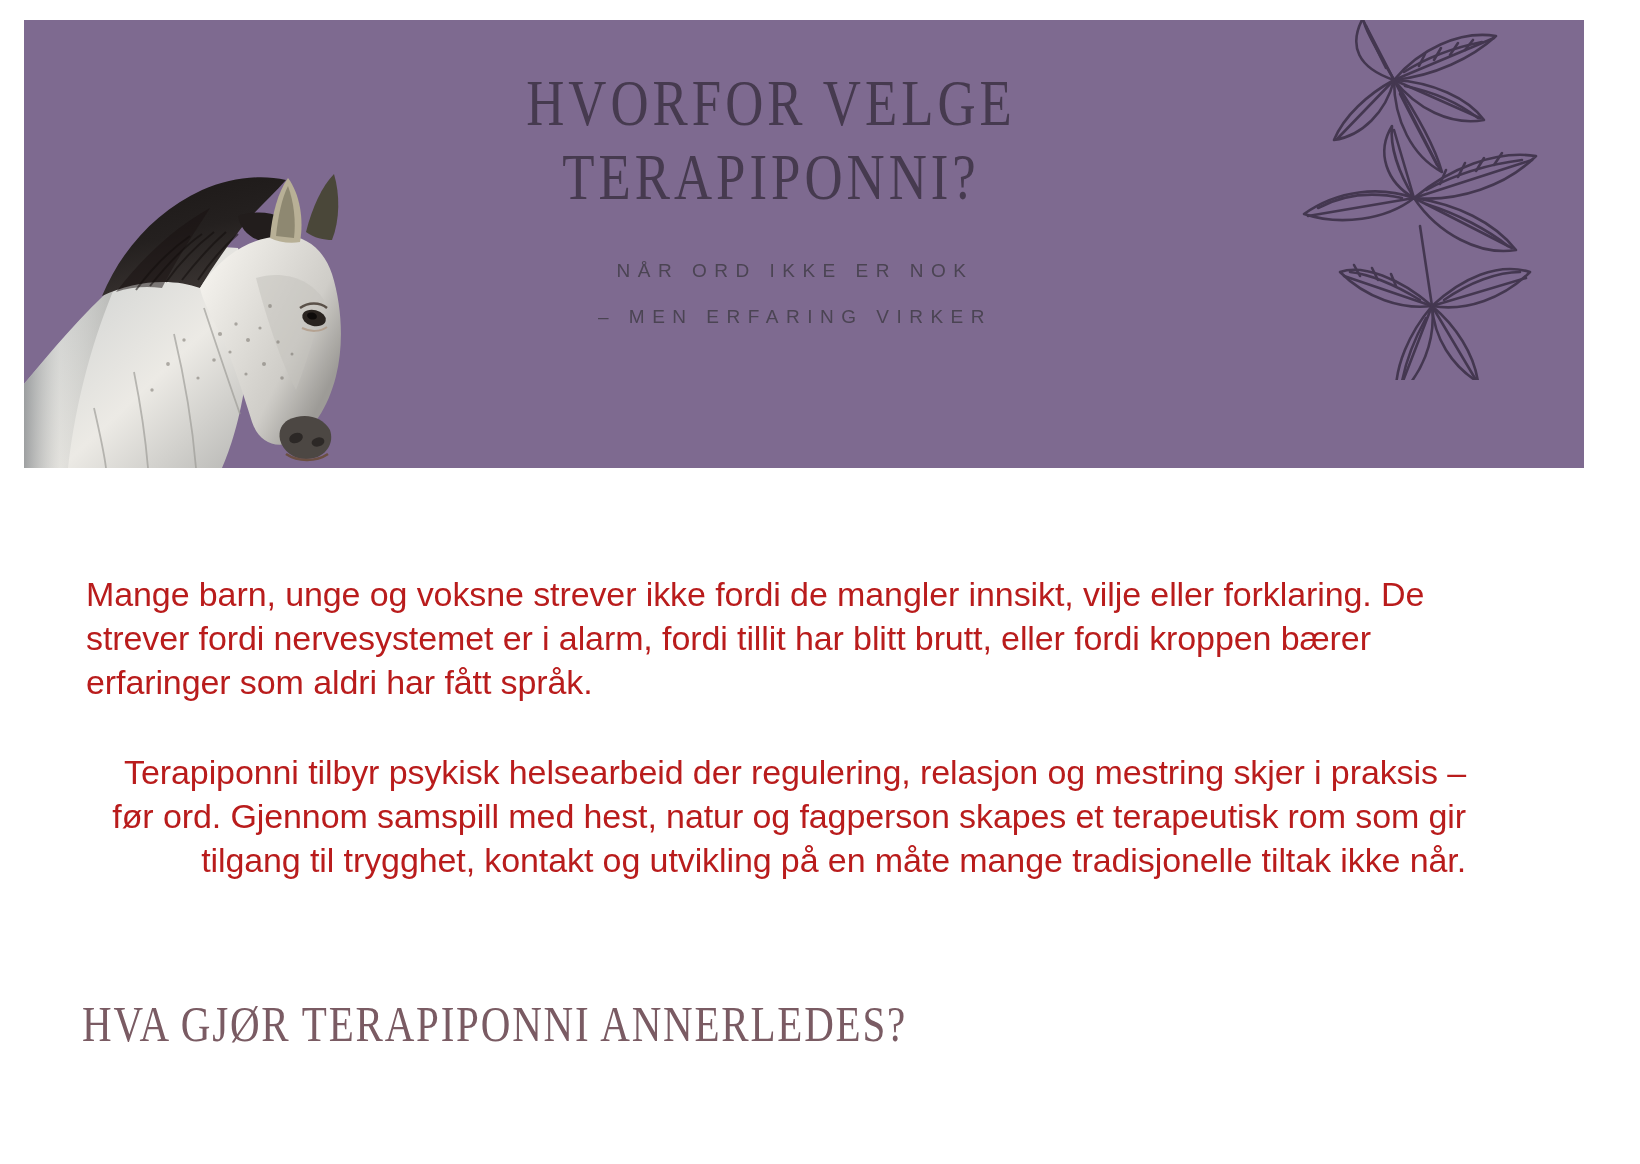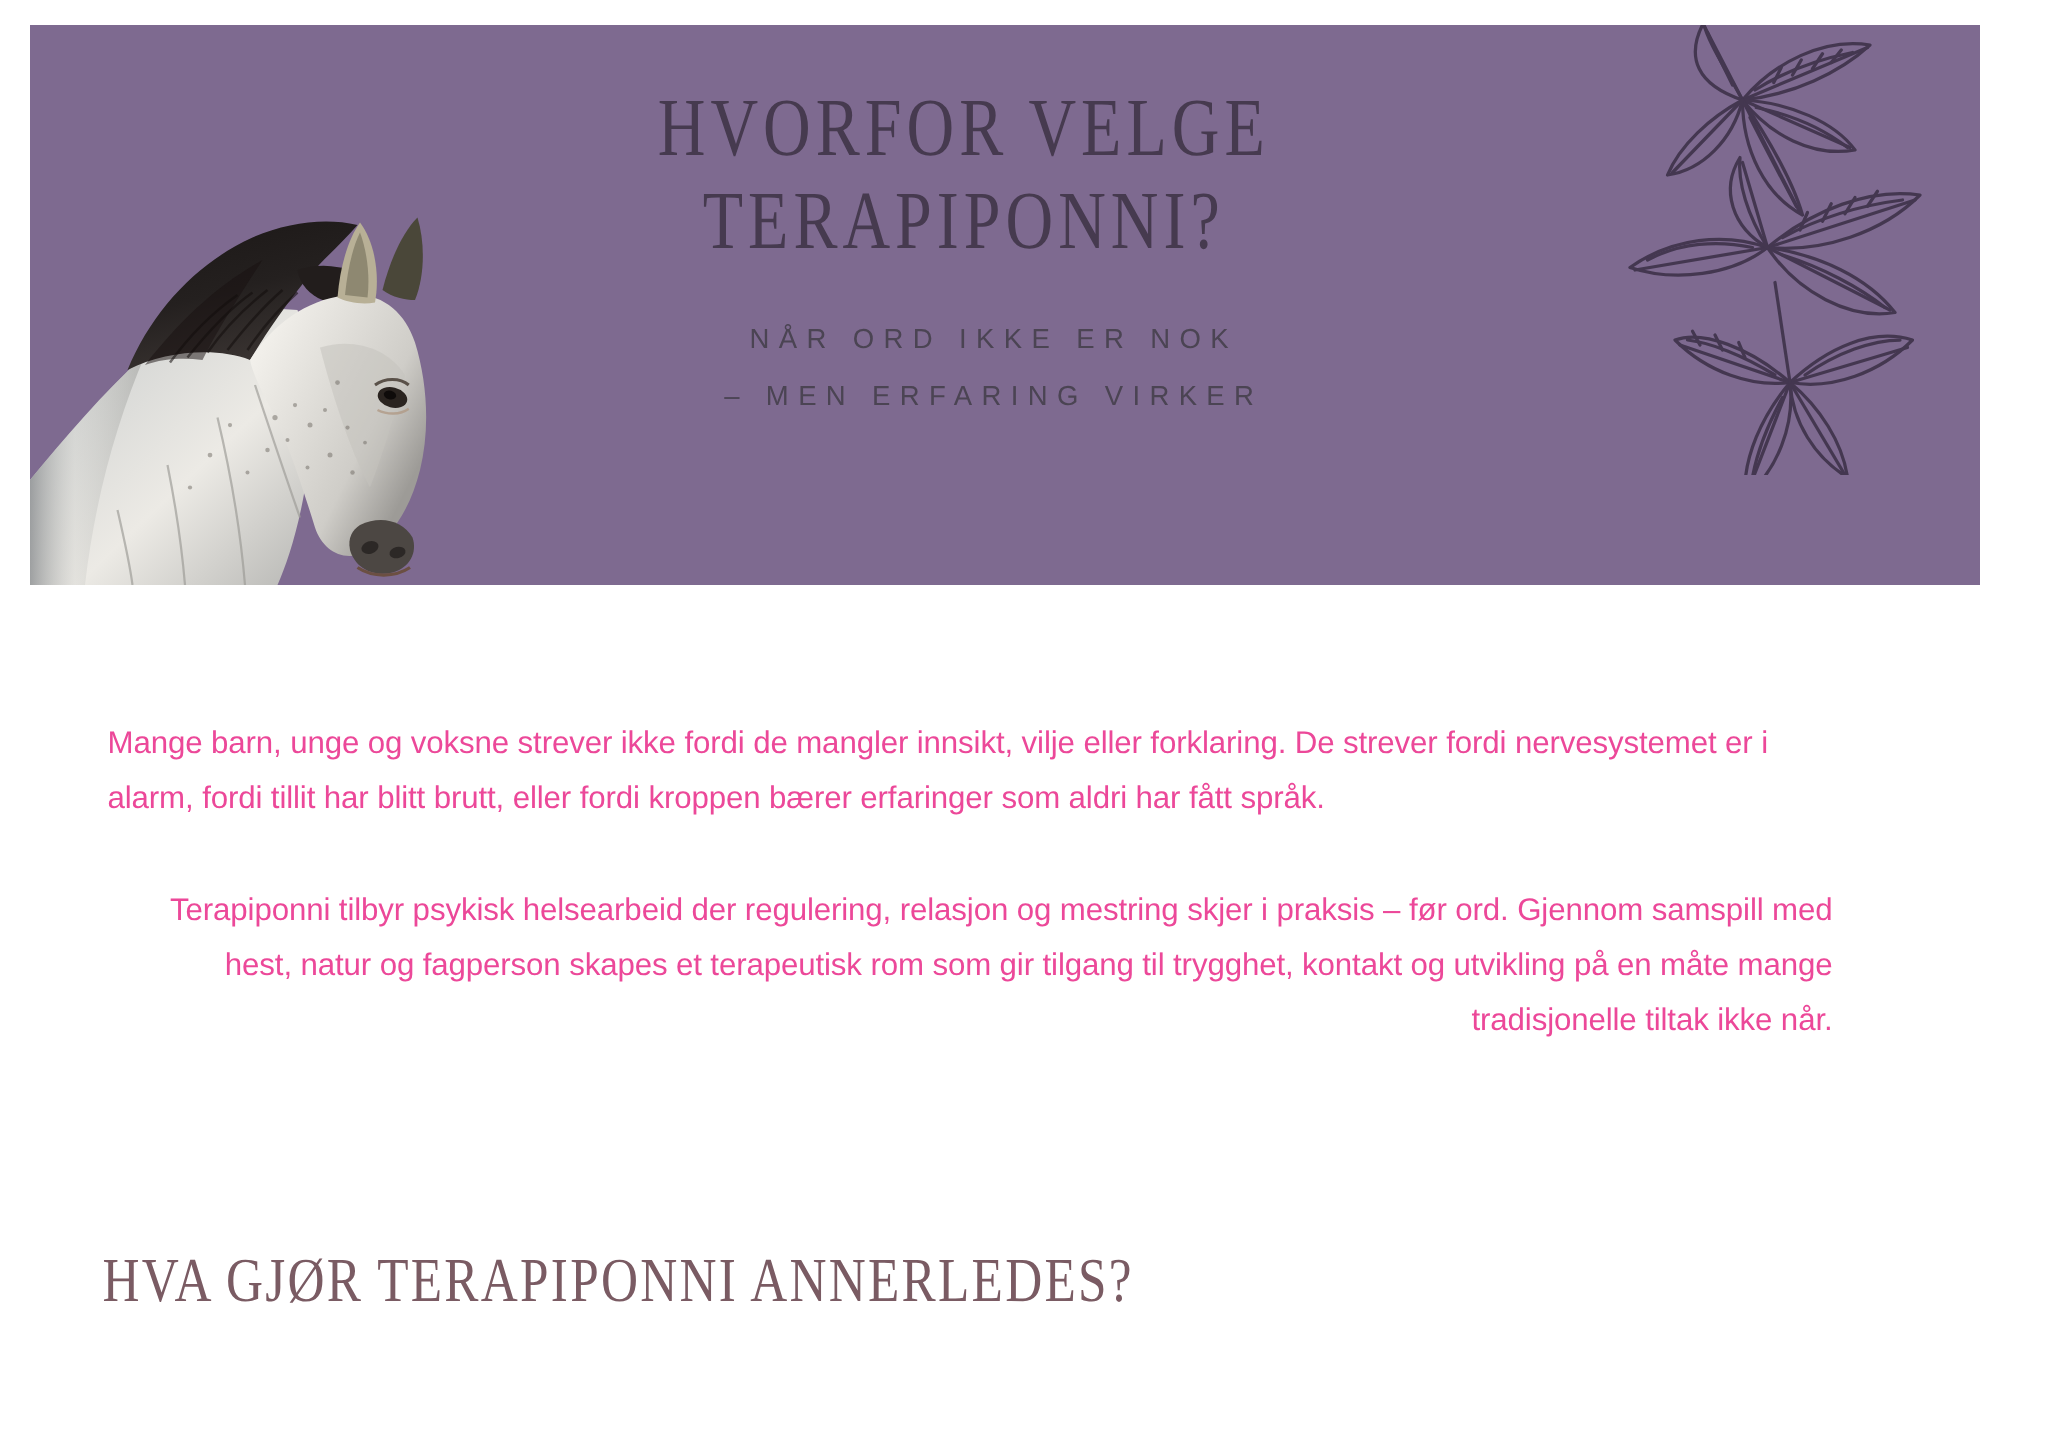--- a/index.html
+++ b/index.html
@@ -74,41 +74,41 @@
     color: #463a4f;
     margin: 0;
     transform: scaleX(0.80);
     transform-origin: center top;
     white-space: pre-line;
   }
   .hero-subtitle {
     margin: 34px 0 0 0;
     font-family: "Liberation Sans", sans-serif;
     font-weight: 400;
-    font-size: 22px;
+    font-size: 19px;
     line-height: 46px;
     letter-spacing: 7.5px;
     color: #4b4453;
     white-space: pre-line;
     padding-left: 48px;
   }
 
   
   .content {
     position: absolute;
     left: 86px;
     top: 572px;
     width: 1380px;
   }
   .para {
     margin: 0 0 46px 0;
     font-family: "Liberation Sans", sans-serif;
-    font-size: 25px;
+    font-size: 34px;
     line-height: 44px;
-    color: #ec4899;
+    color: #b91c1c;
     letter-spacing: -0.1px;
   }
   .para:last-child { margin-bottom: 0; text-align: right; }
 
   
   .section-heading {
     position: absolute;
     left: 82px;
     top: 996px;
     margin: 0;

